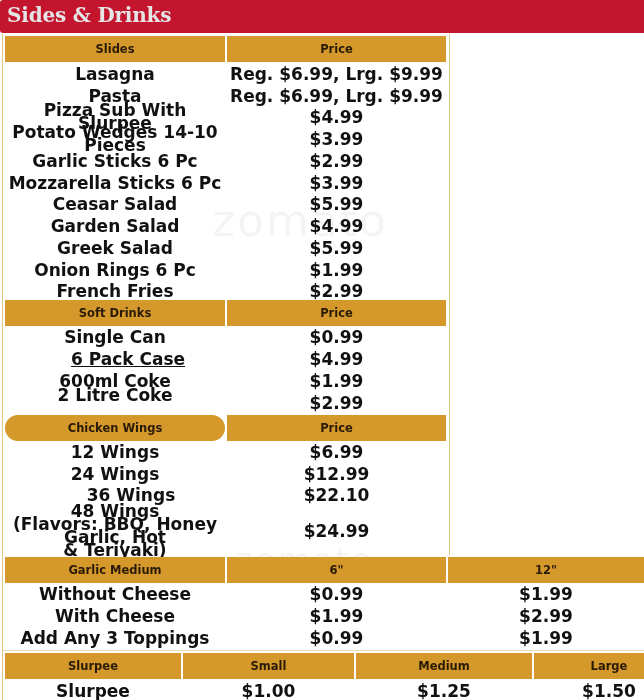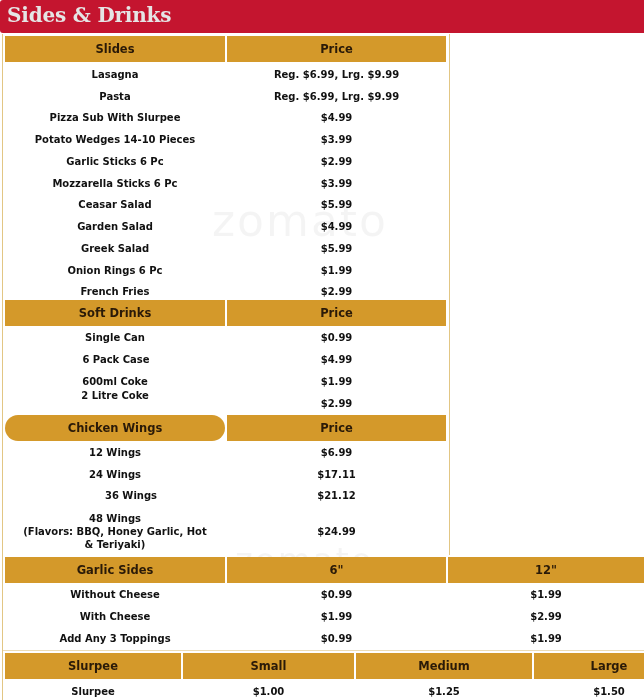--- a/index.html
+++ b/index.html
@@ -27,21 +27,21 @@
       border-left: 1px solid #e2c684;
     }
     .hdr {
       position: absolute; height: 26px; background: #d4992a;
       display: flex; align-items: center; justify-content: center;
       font-weight: bold; font-size: 11.5px; color: #2a1a08;
       box-sizing: border-box;
     }
     .row {
       position: absolute; display: flex; align-items: center; justify-content: center;
-      font-weight: bold; font-size: 10px; color: #111111; text-align: center;
+      font-weight: bold; font-size: 17px; color: #111111; text-align: center;
       line-height: 13px;
     }
     .watermark {
       position: absolute; font-family: "DejaVu Sans", sans-serif;
       font-size: 44px; color: rgba(0,0,0,0.045); letter-spacing: 2px;
       pointer-events: none;
     }
   </style>
 </head>
 <body>
@@ -84,46 +84,46 @@
   <div class="row" style="left:5px;top:281px;width:220px;height:20px;">French Fries</div>
   <div class="row" style="left:227px;top:281px;width:219px;height:20px;">$2.99</div>
 </div>
 
 <div>
   <div class="hdr" style="left:5px;top:300px;width:220px;">Soft Drinks</div>
   <div class="hdr" style="left:227px;top:300px;width:219px;">Price</div>
 
   <div class="row" style="left:5px;top:327px;width:220px;height:20px;">Single Can</div>
   <div class="row" style="left:227px;top:327px;width:219px;height:20px;">$0.99</div>
-  <div class="row" style="left:6px;top:349px;width:220px;height:20px;">6 Pack Case</div>
+  <div class="row" style="left:18px;top:349px;width:220px;height:20px;text-decoration:underline;">6 Pack Case</div>
   <div class="row" style="left:227px;top:349px;width:219px;height:20px;">$4.99</div>
   <div class="row" style="left:5px;top:371px;width:220px;height:20px;">600ml Coke</div>
   <div class="row" style="left:227px;top:371px;width:219px;height:20px;">$1.99</div>
   <div class="row" style="left:5px;top:385px;width:220px;height:20px;">2 Litre Coke</div>
   <div class="row" style="left:227px;top:393px;width:219px;height:20px;">$2.99</div>
 </div>
 
 <div>
   <div class="hdr" style="left:5px;top:415px;width:220px;border-radius:13px;">Chicken Wings</div>
   <div class="hdr" style="left:227px;top:415px;width:219px;">Price</div>
 
   <div class="row" style="left:5px;top:442px;width:220px;height:20px;">12 Wings</div>
   <div class="row" style="left:227px;top:442px;width:219px;height:20px;">$6.99</div>
   <div class="row" style="left:5px;top:464px;width:220px;height:20px;">24 Wings</div>
-  <div class="row" style="left:227px;top:464px;width:219px;height:20px;">$17.11</div>
+  <div class="row" style="left:227px;top:464px;width:219px;height:20px;">$12.99</div>
   <div class="row" style="left:21px;top:485px;width:220px;height:20px;">36 Wings</div>
-  <div class="row" style="left:227px;top:485px;width:219px;height:20px;">$21.12</div>
+  <div class="row" style="left:227px;top:485px;width:219px;height:20px;">$22.10</div>
   <div class="row" style="left:5px;top:510px;width:220px;height:42px;white-space:pre-line;">48 Wings
 (Flavors: BBQ, Honey Garlic, Hot
 &amp; Teriyaki)</div>
   <div class="row" style="left:227px;top:510px;width:219px;height:42px;">$24.99</div>
 </div>
 
 <div>
-  <div class="hdr" style="left:5px;top:557px;width:220px;">Garlic Sides</div>
+  <div class="hdr" style="left:5px;top:557px;width:220px;">Garlic Medium</div>
   <div class="hdr" style="left:227px;top:557px;width:219px;">6"</div>
   <div class="hdr" style="left:448px;top:557px;width:196px;">12"</div>
 
   <div class="row" style="left:5px;top:584px;width:220px;height:20px;">Without Cheese</div>
   <div class="row" style="left:227px;top:584px;width:219px;height:20px;">$0.99</div>
   <div class="row" style="left:448px;top:584px;width:196px;height:20px;">$1.99</div>
   <div class="row" style="left:5px;top:606px;width:220px;height:20px;">With Cheese</div>
   <div class="row" style="left:227px;top:606px;width:219px;height:20px;">$1.99</div>
   <div class="row" style="left:448px;top:606px;width:196px;height:20px;">$2.99</div>
   <div class="row" style="left:5px;top:628px;width:220px;height:20px;text-align:center;">Add Any 3 Toppings</div>

